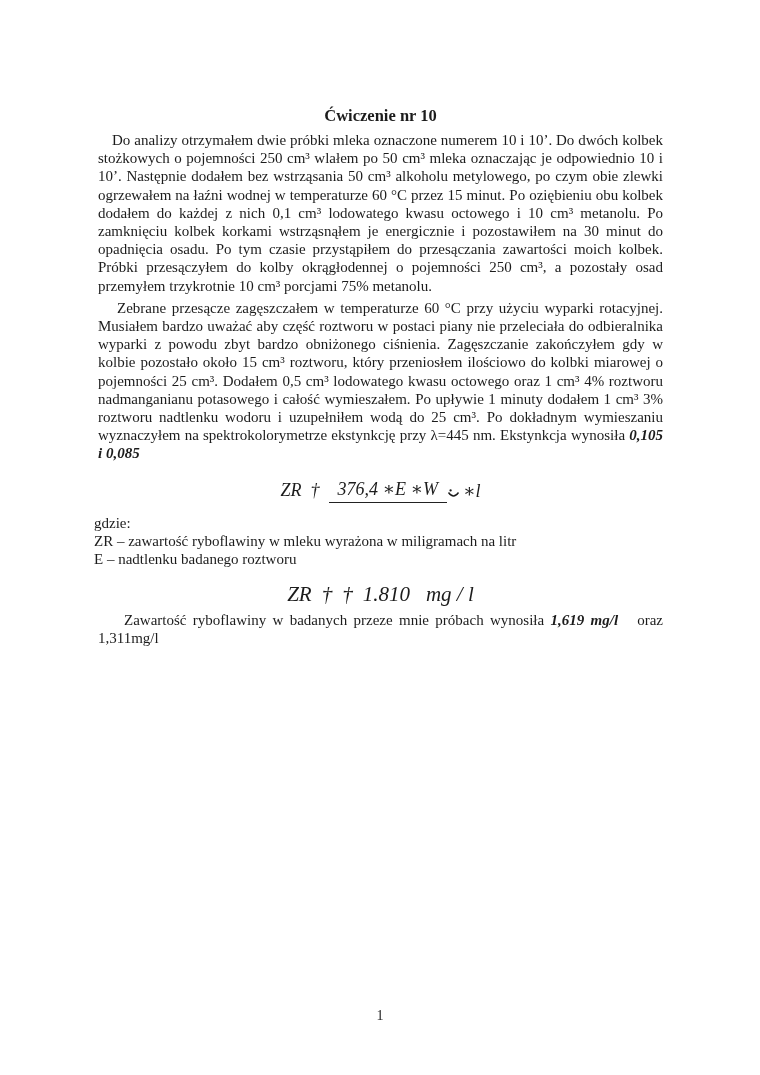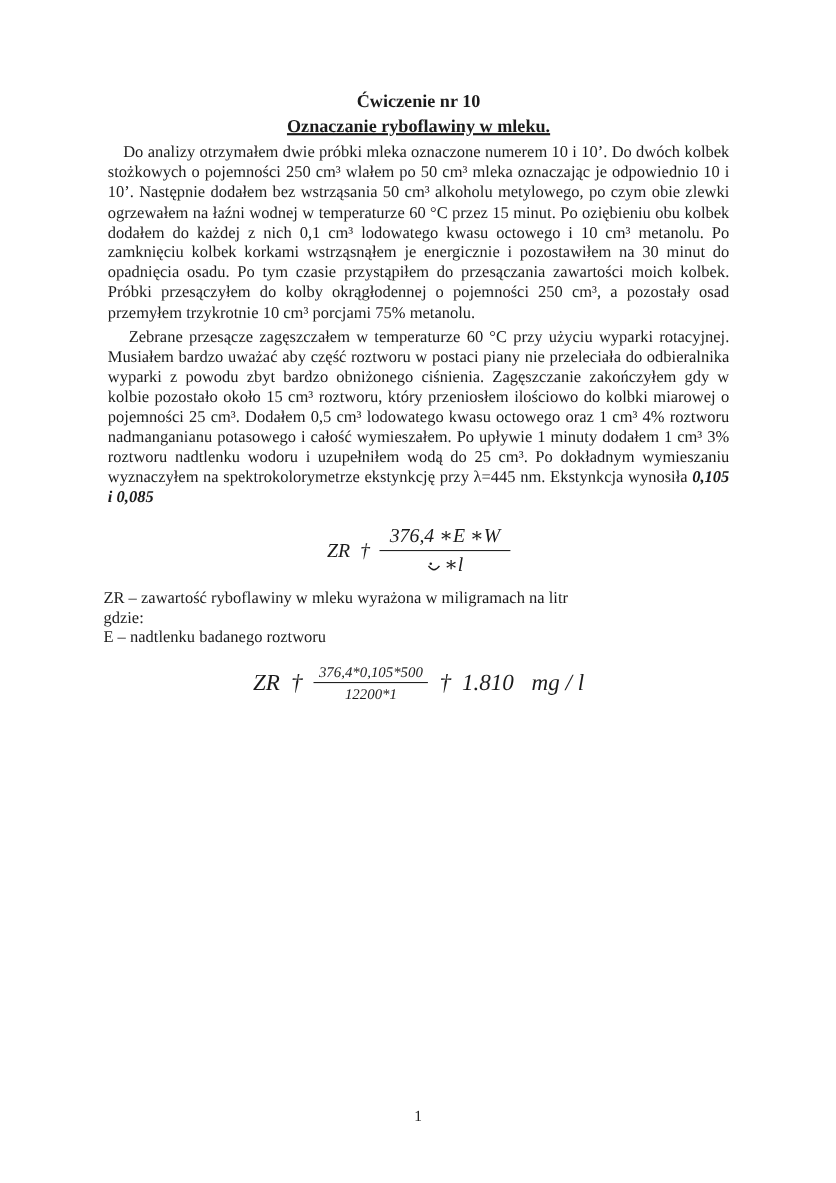--- a/index.html
+++ b/index.html
@@ -7,21 +7,21 @@
     width: 760px; height: 1075px;
     background: #ffffff;
     overflow: hidden;
     position: relative;
     font-family: "Liberation Serif", "DejaVu Serif", serif;
     color: #1c1c1c;
   }
   .content { width: 573px; margin-left: 94px; }
 
   .doc-title {
-    padding-top: 80px;
+    padding-top: 104px;
     text-align: center;
     font-weight: bold;
     font-size: 16.5px;
     line-height: 23px;
   }
   .doc-subtitle {
     text-align: center;
     font-weight: bold;
     font-size: 16.5px;
     line-height: 23px;
@@ -39,21 +39,21 @@
   .par2 { text-indent: 19px; }
   .bi { font-weight: bold; font-style: italic; }
 
   .formula {
     display: flex;
     justify-content: center;
     align-items: center;
     font-style: italic;
   }
   .formula-1 { margin: 15px 0 11px; font-size: 18px; gap: 9px; }
-  .frac { display: inline-flex; flex-direction: column; align-items: center; }
+  .frac { display: inline-flex; flex-direction: row; align-items: center; }
   .frac .num { border-bottom: 1.4px solid #222; padding: 0 9px 2px; }
   .frac .den { padding-top: 2px; display: inline-flex; align-items: flex-end; gap: 3px; }
   .star { font-style: normal; font-size: 1.02em; }
   .eps-icon { display: inline-block; margin-bottom: 2px; }
 
   .defs {
     font-size: 15px;
     line-height: 18.3px;
     margin-top: 11px;
   }
@@ -74,21 +74,20 @@
     font-size: 14px;
   }
 </style>
 </head>
 <body>
 
 <div class="content">
 
   <div class="doc-title">Ćwiczenie nr 10</div>
 
-  <div class="doc-subtitle">Oznaczanie ryboflawiny w mleku.</div>
 
   <p class="body-par par1"><span>Do analizy otrzymałem dwie próbki mleka oznaczone numerem 10 i 10’. Do dwóch kolbek stożkowych o pojemności 250 cm³ wlałem po 50 cm³ mleka oznaczając je odpowiednio 10 i 10’. Następnie dodałem bez wstrząsania 50 cm³ alkoholu metylowego, po czym obie zlewki ogrzewałem na łaźni wodnej w temperaturze 60 °C przez 15 minut. Po oziębieniu obu kolbek dodałem do każdej z nich 0,1 cm³ lodowatego kwasu octowego i 10 cm³ metanolu. Po zamknięciu kolbek korkami wstrząsnąłem je energicznie i pozostawiłem na 30 minut do opadnięcia osadu. Po tym czasie przystąpiłem do przesączania zawartości moich kolbek. Próbki przesączyłem do kolby okrągłodennej o pojemności 250 cm³, a pozostały osad przemyłem trzykrotnie 10 cm³ porcjami 75% metanolu.</span></p>
 
   <p class="body-par par2"><span>Zebrane przesącze zagęszczałem w temperaturze 60 °C przy użyciu wyparki rotacyjnej. Musiałem bardzo uważać aby część roztworu w postaci piany nie przeleciała do odbieralnika wyparki z powodu zbyt bardzo obniżonego ciśnienia. Zagęszczanie zakończyłem gdy w kolbie pozostało około 15 cm³ roztworu, który przeniosłem ilościowo do kolbki miarowej o pojemności 25 cm³. Dodałem 0,5 cm³ lodowatego kwasu octowego oraz 1 cm³ 4% roztworu nadmanganianu potasowego i całość wymieszałem. Po upływie 1 minuty dodałem 1 cm³ 3% roztworu nadtlenku wodoru i uzupełniłem wodą do 25 cm³. Po dokładnym wymieszaniu wyznaczyłem na spektrokolorymetrze ekstynkcję przy λ=445 nm. Ekstynkcja wynosiła </span><span class="bi">0,105 i 0,085</span></p>
 
   <div class="formula formula-1">
     <span>ZR</span>
     <span>†</span>
     <span class="frac">
       <span class="num"><span>376,4 </span><span class="star">∗</span><span>E </span><span class="star">∗</span><span>W</span></span>
@@ -96,32 +95,29 @@
         <svg class="eps-icon" width="13" height="12" viewBox="0 0 13 12">
           <path d="M1.5 4.5 Q6.5 11.5 11.5 4.5" fill="none" stroke="#1c1c1c" stroke-width="1.3"></path>
           <circle cx="3.6" cy="2.4" r="1.15" fill="#1c1c1c"></circle>
         </svg>
         <span><span class="star">∗</span><span>l</span></span>
       </span>
     </span>
   </div>
 
   <div class="defs">
+    <div>gdzie:</div>
     <div>ZR – zawartość ryboflawiny w mleku wyrażona w miligramach na litr</div>
-    <div>gdzie:</div>
     <div>E – nadtlenku badanego roztworu</div>
   </div>
 
   <div class="formula formula-2">
     <span>ZR</span>
     <span>†</span>
-    <span class="frac">
-      <span class="num">376,4*0,105*500</span>
-      <span class="den">12200*1</span>
-    </span>
     <span>†</span>
     <span><span>1.810</span><span class="result-unit">mg / l</span></span>
   </div>
 
+  <p class="body-par conclusion"><span>Zawartość ryboflawiny w badanych przeze mnie próbach wynosiła </span><span class="bi">1,619 mg/l</span><span>&nbsp;&nbsp; oraz 1,311mg/l</span></p>
 
 </div>
 
 <div class="page-number">1</div>
 
 </body></html>

